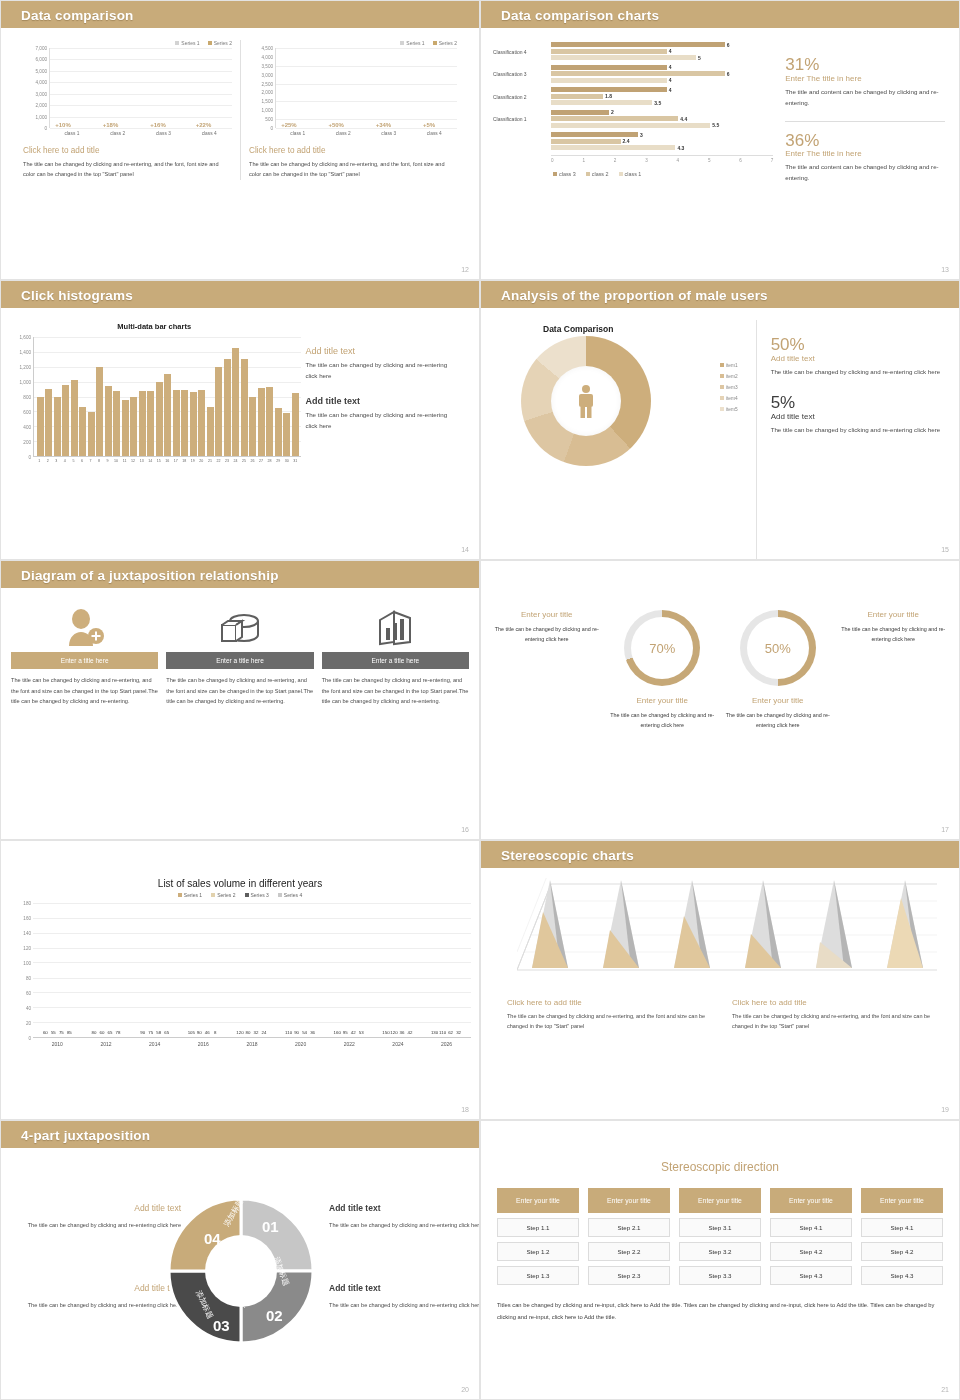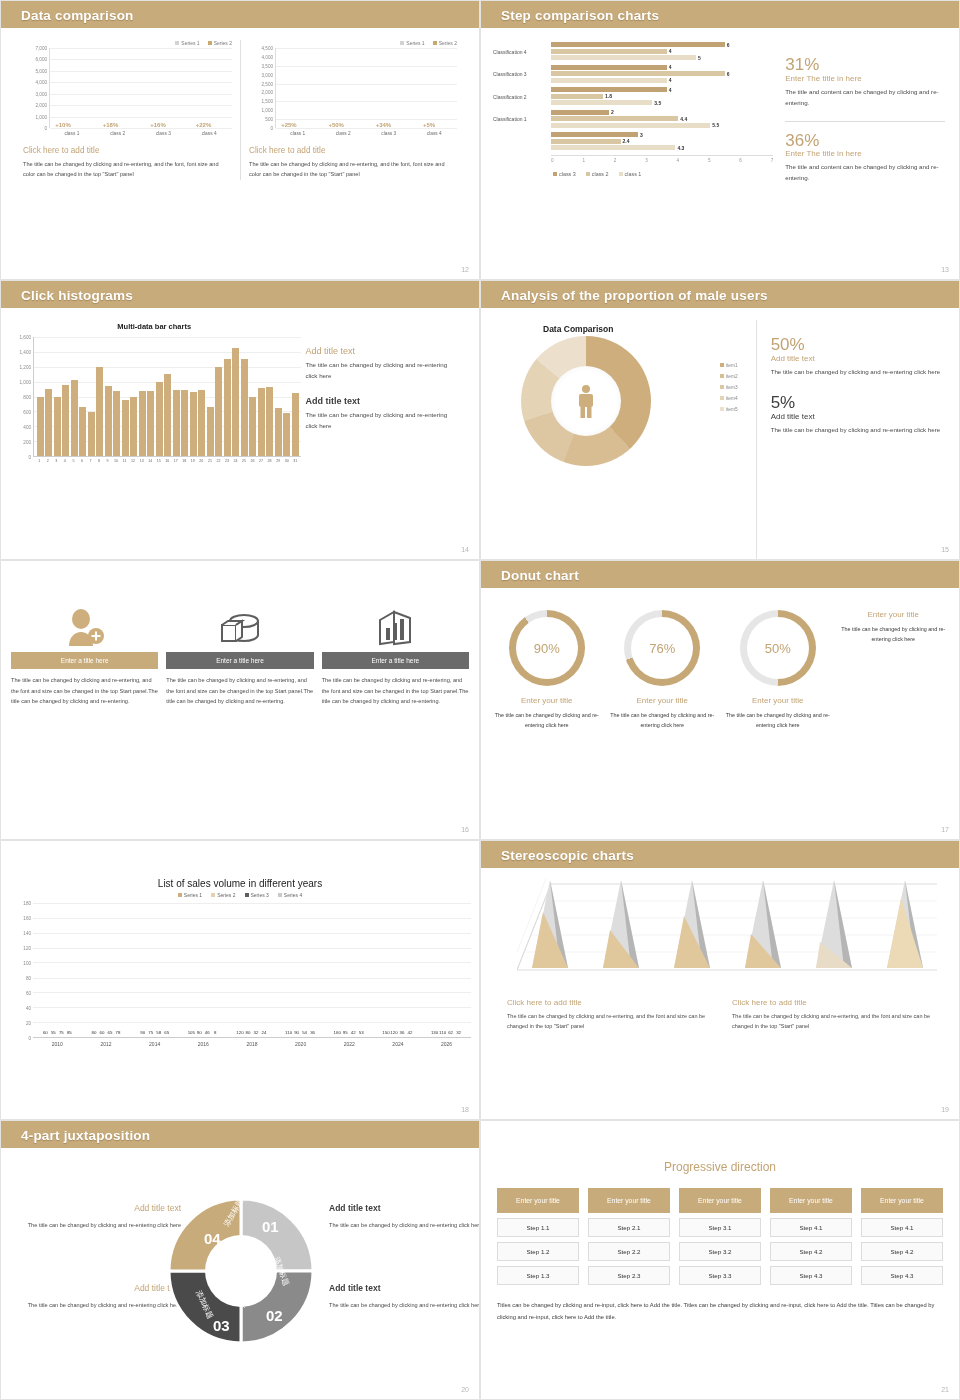--- a/index.html
+++ b/index.html
@@ -291,21 +291,21 @@
           <div class="s12-txt">The title can be changed by clicking and re-entering, and the font, font size and color can be changed in the top "Start" panel</div>
         </div>
 
       </div>
     </div>
     <div class="pgnum">12</div>
   </div>
 
   <div class="slide">
     <div class="hdr">
-      <div class="hdr-title">Step comparison charts</div>
+      <div class="hdr-title">Data comparison charts</div>
     </div>
     <div class="body">
       <div class="s13">
         <div class="s13-l">
           <div class="hb-rows">
 
             <div class="hb-group">
               <div class="hb-lab">Classification 4</div>
               <div class="hb-stack">
                 <div class="hb-line">
@@ -591,20 +591,23 @@
             <div class="sub-ttl" style="color:#3d3d3d">Add title text</div>
             <div class="txt">The title can be changed by clicking and re-entering click here</div>
           </div>
         </div>
       </div>
     </div>
     <div class="pgnum">15</div>
   </div>
 
   <div class="slide">
+    <div class="hdr">
+      <div class="hdr-title">Diagram of a juxtaposition relationship</div>
+    </div>
     <div class="body">
       <div class="s16">
         <div class="s16-col">
           <div class="s16-ico">
             <svg width="42" height="40" viewBox="0 0 42 40">
               <ellipse cx="17" cy="11" rx="9" ry="10" fill="#cdae7c"></ellipse>
               <path d="M5 38c0-9 6-14 12-14s12 5 12 14z" fill="#cdae7c"></path>
               <circle cx="32" cy="28" r="8" fill="#cdae7c"></circle>
               <rect x="31" y="23.5" width="2" height="9" fill="#fff"></rect>
               <rect x="27.5" y="27" width="9" height="2" fill="#fff"></rect>
@@ -638,35 +641,29 @@
           </div>
           <div class="s16-btn d">Enter a title here</div>
           <div class="s16-txt">The title can be changed by clicking and re-entering, and the font and size can be changed in the top Start panel.The title can be changed by clicking and re-entering.</div>
         </div>
       </div>
     </div>
     <div class="pgnum">16</div>
   </div>
 
   <div class="slide">
-    <div class="hdr">
-      <div class="hdr-title">Donut chart</div>
-    </div>
     <div class="body">
       <div class="s17">
         <div class="s17-col">
-          <div class="ring" style="background:conic-gradient(#c6a877 0% 90%, #e6e6e6 90% 100%)">
-            <div class="inner">90%</div>
-          </div>
           <div class="s17-ttl">Enter your title</div>
           <div class="s17-txt">The title can be changed by clicking and re-entering click here</div>
         </div>
         <div class="s17-col">
           <div class="ring" style="background:conic-gradient(#c6a877 0% 70%, #e6e6e6 70% 100%)">
-            <div class="inner">76%</div>
+            <div class="inner">70%</div>
           </div>
           <div class="s17-ttl">Enter your title</div>
           <div class="s17-txt">The title can be changed by clicking and re-entering click here</div>
         </div>
         <div class="s17-col">
           <div class="ring" style="background:conic-gradient(#c6a877 0% 50%, #e6e6e6 50% 100%)">
             <div class="inner">50%</div>
           </div>
           <div class="s17-ttl">Enter your title</div>
           <div class="s17-txt">The title can be changed by clicking and re-entering click here</div>
@@ -991,21 +988,21 @@
           <text x="62" y="31" fill="#fff" font-size="7.5" transform="rotate(-60 62 31)" font-family="Liberation Sans, sans-serif">添加标题</text>
         </svg>
       </div>
     </div>
     <div class="pgnum">20</div>
   </div>
 
   <div class="slide">
     <div class="body">
       <div class="s21">
-        <div class="s21-ttl">Progressive direction</div>
+        <div class="s21-ttl">Stereoscopic direction</div>
         <div class="s21-grid">
           <div class="s21-col">
             <div class="s21-head">Enter your title</div>
             <div class="s21-step">Step 1.1</div>
             <div class="s21-step">Step 1.2</div>
             <div class="s21-step">Step 1.3</div>
           </div>
           <div class="s21-col">
             <div class="s21-head">Enter your title</div>
             <div class="s21-step">Step 2.1</div>

